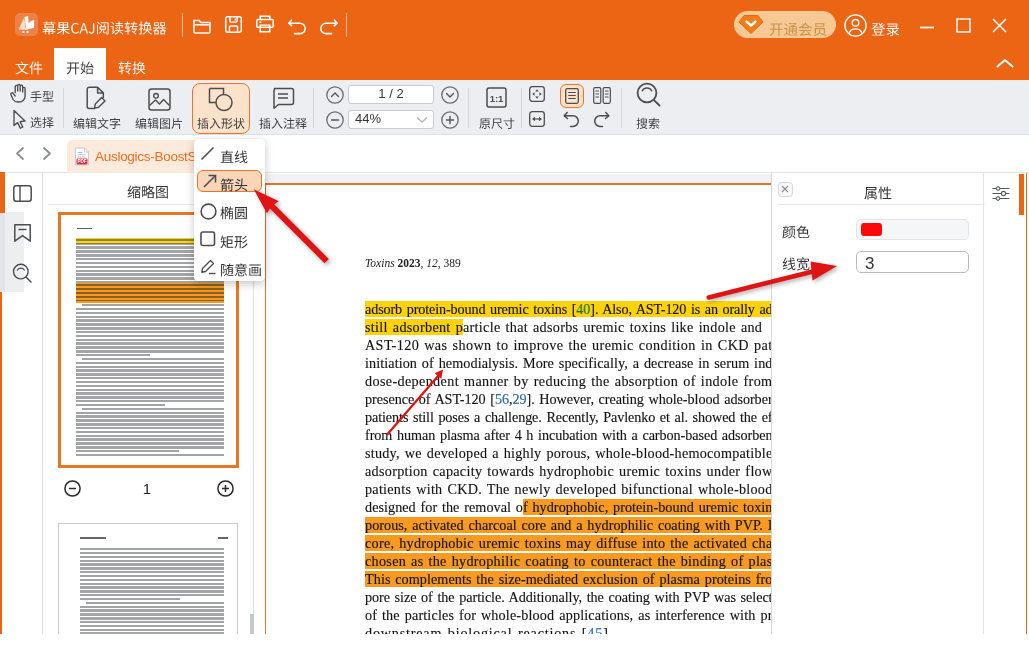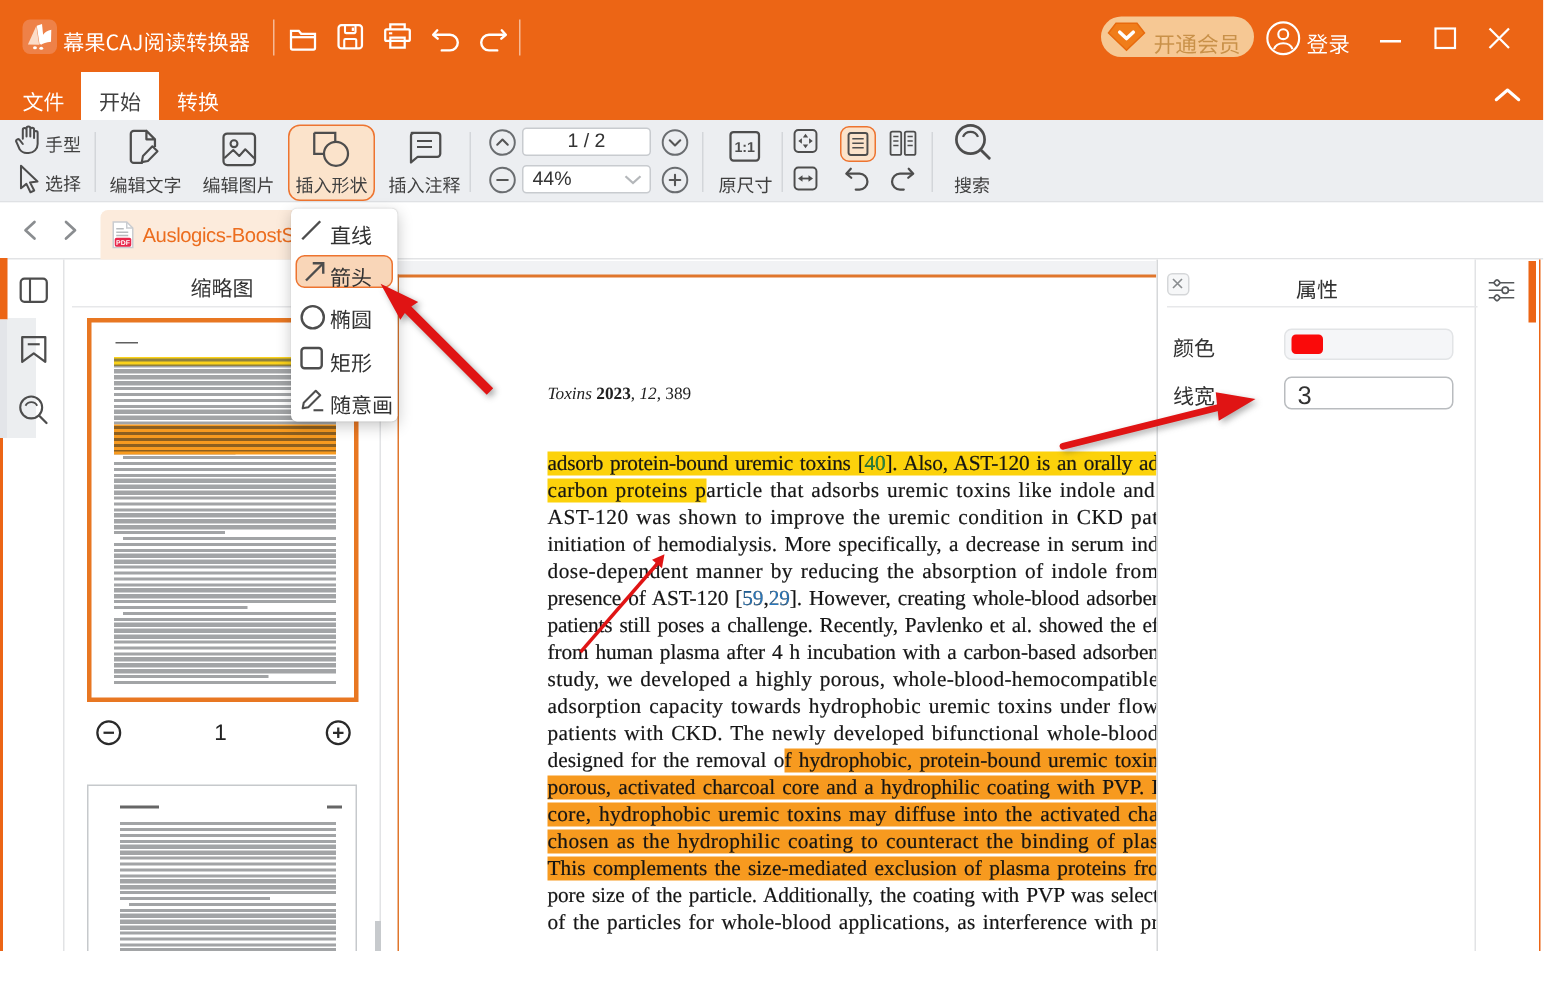--- a/index.html
+++ b/index.html
@@ -217,37 +217,38 @@
 <text x="8" y="16.3" font-family="Liberation Sans" font-size="4.6" font-weight="bold" fill="#fff" text-anchor="middle">PDF</text>
     </svg>
 <div class="abs" style="left:95px;top:149px;width:100px;height:16px;font-size:13.5px;letter-spacing:-0.28px;color:#ec6d1e;white-space:nowrap;overflow:hidden;">Auslogics-BoostSp</div>
 <div class="abs" style="left:253px;top:173px;width:518px;height:484px;overflow:hidden;">
       <div class="abs" style="left:-253px;top:-173px;width:1029px;height:657px;">
         <div class="abs" style="left:253.5px;top:173.5px;width:517.5px;height:10px;background:#f1f2f4;"></div>
         <div class="abs" style="left:264.5px;top:183.2px;width:506.5px;height:1.8px;background:#e0762c;"></div>
         <div class="abs" style="left:264.5px;top:183.2px;width:1.8px;height:474px;background:#e0762c;"></div>
         <div class="abs" style="left:365px;top:256.5px;font-family:'Liberation Serif',serif;font-size:11.5px;color:#222;white-space:nowrap;"><i>Toxins</i> <b>2023</b>, <i>12</i>, 389</div>
         <div class="abs" style="left:365px;top:302.2px;height:15.6px;line-height:15.6px;font-family:'Liberation Serif',serif;font-size:14.2px;color:#141414;-webkit-text-stroke:0.13px #141414;word-spacing:1.2px;white-space:nowrap;letter-spacing:-0.129px;"><span style="background:#fcd20b;">adsorb protein-bound uremic toxins [<span style="color:#1f8c47">40</span>]. Also, AST-120 is an orally adm</span></div>
-        <div class="abs" style="left:365px;top:320.2px;height:15.6px;line-height:15.6px;font-family:'Liberation Serif',serif;font-size:14.2px;color:#141414;-webkit-text-stroke:0.13px #141414;word-spacing:1.2px;white-space:nowrap;letter-spacing:0.293px;"><span style="background:#fcd20b;">carbon proteins p</span>article that adsorbs uremic toxins like indole and</div>
+        <div class="abs" style="left:365px;top:320.2px;height:15.6px;line-height:15.6px;font-family:'Liberation Serif',serif;font-size:14.2px;color:#141414;-webkit-text-stroke:0.13px #141414;word-spacing:1.2px;white-space:nowrap;letter-spacing:0.293px;"><span style="background:#fcd20b;">still adsorbent p</span>article that adsorbs uremic toxins like indole and</div>
         <div class="abs" style="left:365px;top:338.2px;height:15.6px;line-height:15.6px;font-family:'Liberation Serif',serif;font-size:14.2px;color:#141414;-webkit-text-stroke:0.13px #141414;word-spacing:1.2px;white-space:nowrap;letter-spacing:0.374px;">AST-120 was shown to improve the uremic condition in CKD patie</div>
         <div class="abs" style="left:365px;top:356.2px;height:15.6px;line-height:15.6px;font-family:'Liberation Serif',serif;font-size:14.2px;color:#141414;-webkit-text-stroke:0.13px #141414;word-spacing:1.2px;white-space:nowrap;letter-spacing:0.08px;">initiation of hemodialysis. More specifically, a decrease in serum indox</div>
         <div class="abs" style="left:365px;top:374.2px;height:15.6px;line-height:15.6px;font-family:'Liberation Serif',serif;font-size:14.2px;color:#141414;-webkit-text-stroke:0.13px #141414;word-spacing:1.2px;white-space:nowrap;letter-spacing:0.35px;">dose-dependent manner by reducing the absorption of indole from th</div>
-        <div class="abs" style="left:365px;top:392.2px;height:15.6px;line-height:15.6px;font-family:'Liberation Serif',serif;font-size:14.2px;color:#141414;-webkit-text-stroke:0.13px #141414;word-spacing:1.2px;white-space:nowrap;letter-spacing:-0.06px;">presence of AST-120 [<span style="color:#2878be">59</span>,<span style="color:#2878be">29</span>]. However, creating whole-blood adsorbers</div>
+        <div class="abs" style="left:365px;top:392.2px;height:15.6px;line-height:15.6px;font-family:'Liberation Serif',serif;font-size:14.2px;color:#141414;-webkit-text-stroke:0.13px #141414;word-spacing:1.2px;white-space:nowrap;letter-spacing:-0.06px;">presence of AST-120 [<span style="color:#2878be">56</span>,<span style="color:#2878be">29</span>]. However, creating whole-blood adsorbers</div>
         <div class="abs" style="left:365px;top:410.2px;height:15.6px;line-height:15.6px;font-family:'Liberation Serif',serif;font-size:14.2px;color:#141414;-webkit-text-stroke:0.13px #141414;word-spacing:1.2px;white-space:nowrap;letter-spacing:-0.102px;">patients still poses a challenge. Recently, Pavlenko et al. showed the effi</div>
         <div class="abs" style="left:365px;top:428.2px;height:15.6px;line-height:15.6px;font-family:'Liberation Serif',serif;font-size:14.2px;color:#141414;-webkit-text-stroke:0.13px #141414;word-spacing:1.2px;white-space:nowrap;letter-spacing:-0.071px;">from human plasma after 4 h incubation with a carbon-based adsorbent</div>
         <div class="abs" style="left:365px;top:446.2px;height:15.6px;line-height:15.6px;font-family:'Liberation Serif',serif;font-size:14.2px;color:#141414;-webkit-text-stroke:0.13px #141414;word-spacing:1.2px;white-space:nowrap;letter-spacing:0.239px;">study, we developed a highly porous, whole-blood-hemocompatible p</div>
         <div class="abs" style="left:365px;top:464.2px;height:15.6px;line-height:15.6px;font-family:'Liberation Serif',serif;font-size:14.2px;color:#141414;-webkit-text-stroke:0.13px #141414;word-spacing:1.2px;white-space:nowrap;letter-spacing:0.283px;">adsorption capacity towards hydrophobic uremic toxins under flow c</div>
         <div class="abs" style="left:365px;top:482.2px;height:15.6px;line-height:15.6px;font-family:'Liberation Serif',serif;font-size:14.2px;color:#141414;-webkit-text-stroke:0.13px #141414;word-spacing:1.2px;white-space:nowrap;letter-spacing:0.26px;">patients with CKD. The newly developed bifunctional whole-blood a</div>
         <div class="abs" style="left:365px;top:500.2px;height:15.6px;line-height:15.6px;font-family:'Liberation Serif',serif;font-size:14.2px;color:#141414;-webkit-text-stroke:0.13px #141414;word-spacing:1.2px;white-space:nowrap;letter-spacing:0.04px;">designed for the removal o<span style="background:#f79a1f;">f hydrophobic, protein-bound uremic toxins</span></div>
         <div class="abs" style="left:365px;top:518.2px;height:15.6px;line-height:15.6px;font-family:'Liberation Serif',serif;font-size:14.2px;color:#141414;-webkit-text-stroke:0.13px #141414;word-spacing:1.2px;white-space:nowrap;letter-spacing:0.033px;"><span style="background:#f79a1f;">porous, activated charcoal core and a hydrophilic coating with PVP. In t</span></div>
         <div class="abs" style="left:365px;top:536.2px;height:15.6px;line-height:15.6px;font-family:'Liberation Serif',serif;font-size:14.2px;color:#141414;-webkit-text-stroke:0.13px #141414;word-spacing:1.2px;white-space:nowrap;letter-spacing:0.26px;"><span style="background:#f79a1f;">core, hydrophobic uremic toxins may diffuse into the activated chaos</span></div>
         <div class="abs" style="left:365px;top:554.2px;height:15.6px;line-height:15.6px;font-family:'Liberation Serif',serif;font-size:14.2px;color:#141414;-webkit-text-stroke:0.13px #141414;word-spacing:1.2px;white-space:nowrap;letter-spacing:0.281px;"><span style="background:#f79a1f;">chosen as the hydrophilic coating to counteract the binding of plasma</span></div>
         <div class="abs" style="left:365px;top:572.2px;height:15.6px;line-height:15.6px;font-family:'Liberation Serif',serif;font-size:14.2px;color:#141414;-webkit-text-stroke:0.13px #141414;word-spacing:1.2px;white-space:nowrap;letter-spacing:0.058px;"><span style="background:#f79a1f;">This complements the size-mediated exclusion of plasma proteins from</span></div>
         <div class="abs" style="left:365px;top:590.2px;height:15.6px;line-height:15.6px;font-family:'Liberation Serif',serif;font-size:14.2px;color:#141414;-webkit-text-stroke:0.13px #141414;word-spacing:1.2px;white-space:nowrap;letter-spacing:-0.069px;">pore size of the particle. Additionally, the coating with PVP was selecte</div>
         <div class="abs" style="left:365px;top:608.2px;height:15.6px;line-height:15.6px;font-family:'Liberation Serif',serif;font-size:14.2px;color:#141414;-webkit-text-stroke:0.13px #141414;word-spacing:1.2px;white-space:nowrap;letter-spacing:0.152px;">of the particles for whole-blood applications, as interference with prot</div>
+        <div class="abs" style="left:365px;top:626.2px;height:15.6px;line-height:15.6px;font-family:'Liberation Serif',serif;font-size:14.2px;color:#141414;-webkit-text-stroke:0.13px #141414;word-spacing:1.2px;white-space:nowrap;letter-spacing:0.791px;">downstream biological reactions [<span style="color:#2878be">45</span>].</div>
         <div class="abs" style="left:365px;top:644.2px;height:15.6px;line-height:15.6px;font-family:'Liberation Serif',serif;font-size:14.2px;color:#141414;-webkit-text-stroke:0.13px #141414;word-spacing:1.2px;white-space:nowrap;letter-spacing:0.62px;"><span style="display:inline-block;width:27px;"></span>Activated charcoal has already been used for the adsorptionX</div>
       </div>
     </div>
     <div class="abs" style="left:42px;top:173px;width:1px;height:484px;background:#e2e3e5;"></div>
     <div class="abs" style="left:4.5px;top:212px;width:19px;height:80px;background:#eceef0;"></div>
     <svg class="abs" style="left:13px;top:185px;" width="19" height="17" viewBox="0 0 19 17">
 <rect x="0.8" y="0.8" width="17.4" height="15.4" rx="2.5" fill="none" stroke="#4d4d4d" stroke-width="1.5"></rect>
 <path d="M7 1 V16" stroke="#4d4d4d" stroke-width="1.4"></path>
     </svg>
     <svg class="abs" style="left:14px;top:224px;" width="17" height="18" viewBox="0 0 17 18">

